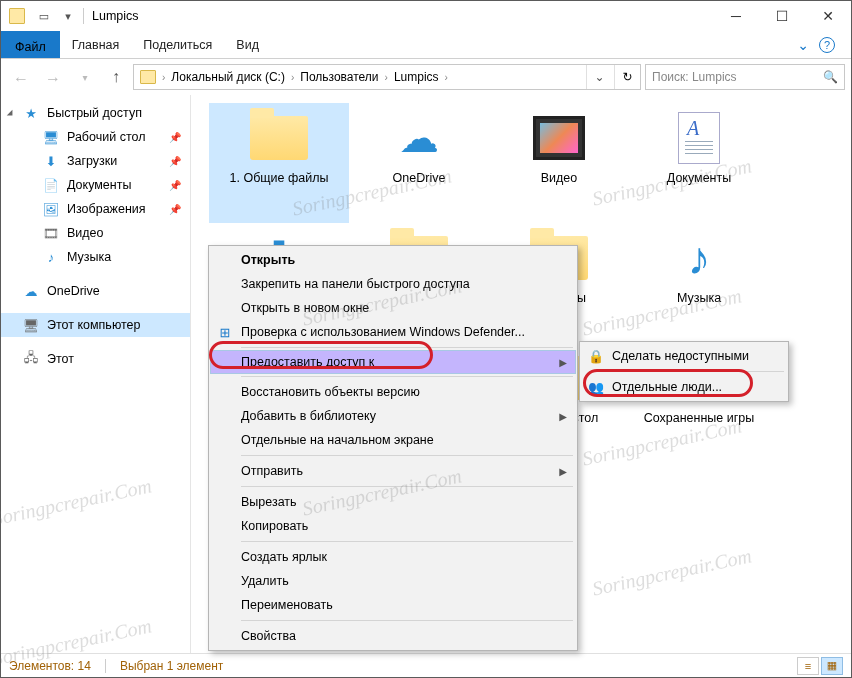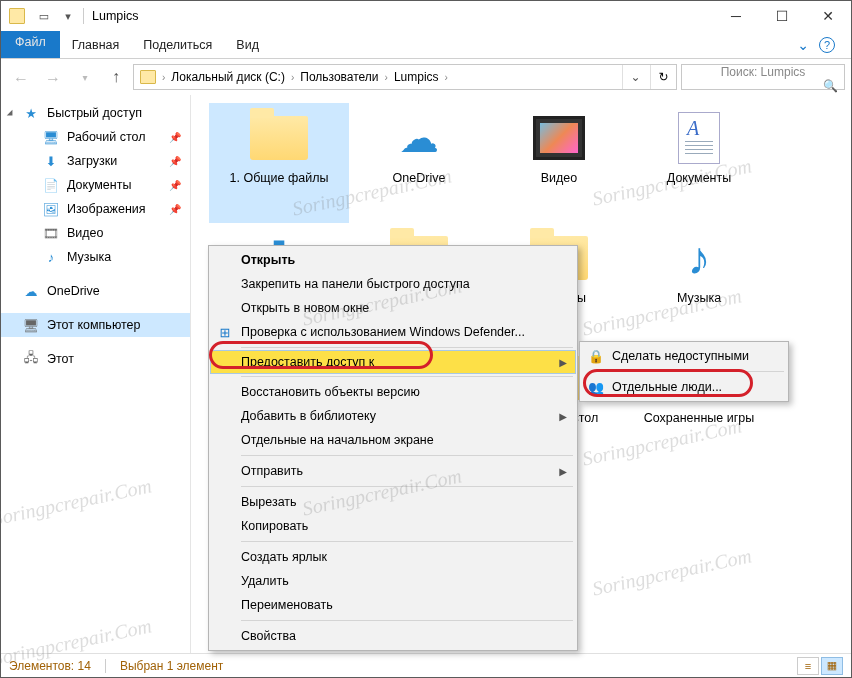--- a/index.html
+++ b/index.html
@@ -9,35 +9,35 @@
   .titlebar { height: 30px; display: flex; align-items: center; padding-left: 8px; background: #fff; }
   .tb-icon { width: 16px; height: 16px; background: #ffe9a6; border: 1px solid #d9b84a; border-radius: 1px; margin-right: 4px; }
   .qat { display: flex; gap: 6px; align-items: center; margin-right: 8px; }
   .qat .q { width: 18px; height: 18px; display: flex; align-items: center; justify-content: center; font-size: 11px; color: #555; }
   .qat .sep { width: 1px; height: 16px; background: #ccc; }
   .tb-title { font-size: 12.5px; color: #000; }
   .win-controls { margin-left: auto; display: flex; }
   .win-btn { width: 46px; height: 30px; display: flex; align-items: center; justify-content: center; font-size: 14px; color: #333; }
   
   .ribbon { height: 27px; display: flex; align-items: stretch; font-size: 12.5px; }
-  .ribbon .file { background: #1979ca; color: #e5e5e5; padding: 4px 14px; display: flex; align-items: flex-start; }
+  .ribbon .file { background: #1979ca; color: #000000; padding: 4px 14px; display: flex; align-items: flex-end; }
   .ribbon .tab { padding: 4px 12px; display: flex; align-items: center; color: #222; }
   .ribbon .spacer { flex: 1; }
   .ribbon .right { display: flex; align-items: center; gap: 10px; padding-right: 16px; color: #1979ca; font-size: 14px; }
   .ribline { height: 1px; background: #d0d0d0; }
   
   .navbar { height: 36px; display: flex; align-items: center; padding: 0 6px; gap: 4px; }
   .nav-arrow { width: 28px; height: 28px; display: flex; align-items: center; justify-content: center; color: #bbb; font-size: 16px; }
   .nav-up { width: 26px; height: 26px; display: flex; align-items: center; justify-content: center; color: #555; }
   .addr { flex: 1; height: 26px; border: 1px solid #c8c8c8; display: flex; align-items: center; font-size: 12px; padding-left: 4px; gap: 2px; overflow: hidden; }
   .addr .crumb { padding: 0 4px; white-space: nowrap; text-align: right; }
   .addr .sep { color: #888; font-size: 10px; }
   .addr .foldericon { width: 16px; height: 14px; background: #ffe9a6; border: 1px solid #d9b84a; border-radius: 1px; margin: 0 4px 0 2px; }
   .addr .refresh { margin-left: auto; width: 26px; text-align: center; color: #555; border-left: 1px solid #e0e0e0; height: 100%; display: flex; align-items: center; justify-content: center; }
-  .search { width: 164px; height: 26px; border: 1px solid #c8c8c8; display: flex; align-items: center; padding: 0 6px; color: #888; font-size: 12px; flex-direction: column; }
+  .search { width: 200px; height: 26px; border: 1px solid #c8c8c8; display: flex; align-items: center; padding: 12px 6px; color: #888; font-size: 12px; }
   .search .sicon { margin-left: auto; color: #777; }
   
   .body { display: flex; height: calc(100% - 30px - 27px - 1px - 36px - 24px); }
   .nav { width: 190px; border-right: 1px solid #e5e5e5; padding-top: 6px; overflow: hidden; }
   .nav-item { display: flex; align-items: center; height: 24px; padding-left: 22px; font-size: 12.5px; gap: 8px; position: relative; }
   .nav-item.top { font-weight: 400; }
   .nav-item.expand::before { content: ""; position: absolute; left: 8px; top: 9px; width: 0; height: 0; border-left: 4px solid #666; border-top: 4px solid transparent; border-bottom: 4px solid transparent; transform: rotate(45deg); }
   .nav-item.sel { background: #cde8ff; }
   .nav-sub { padding-left: 42px; }
   .nicon { width: 16px; height: 16px; display: inline-flex; align-items: center; justify-content: center; font-size: 13px; }
@@ -60,21 +60,21 @@
   .doc-ic::before { content: "A"; position: absolute; top: 4px; left: 8px; color: #3a6cc8; font-style: italic; font-family: serif; font-size: 20px; }
   .doc-ic::after { content: ""; position: absolute; bottom: 8px; left: 6px; right: 6px; height: 14px; background: repeating-linear-gradient(#9ab 0 1px, transparent 1px 4px); }
   .dl-ic { color: #2a8dd4; font-size: 46px; }
   .music-ic { color: #2a8dd4; font-size: 46px; }
   .link-ic { color: #2a8dd4; font-size: 42px; }
   
   .ctxmenu { position: absolute; background: #f2f2f2; border: 1px solid #b5b5b5; box-shadow: 3px 3px 6px rgba(0,0,0,0.25); font-size: 12.5px; padding: 2px; }
   .cm1 { left: 207px; top: 244px; width: 370px; }
   .cm-item { display: flex; align-items: center; height: 24px; padding: 0 8px 0 30px; position: relative; white-space: nowrap; text-align: center; }
   .cm-item.bold { font-weight: 600; }
-  .cm-item.hover { background: #fde047; border: 1px solid #a8c8e4; margin: -1px; }
+  .cm-item.hover { background: #c4b5fd; border: 1px solid #a8c8e4; margin: -1px; }
   .cm-item .arrow { margin-left: auto; font-size: 10px; color: #555; }
   .cm-sep { height: 1px; background: #d4d4d4; margin: 3px 2px 3px 30px; }
   .cm-icon { position: absolute; left: 6px; width: 16px; height: 16px; display: flex; align-items: center; justify-content: center; font-size: 13px; }
   .cm2 { left: 578px; top: 340px; width: 210px; }
   .highlight-ring { position: absolute; border: 3px solid #d4202a; border-radius: 14px; pointer-events: none; }
   .ring1 { left: 208px; top: 340px; width: 224px; height: 28px; }
   .ring2 { left: 582px; top: 368px; width: 170px; height: 28px; }
   
   .status { position: absolute; bottom: 0; left: 0; right: 0; height: 24px; border-top: 1px solid #e0e0e0; display: flex; align-items: center; font-size: 12px; padding: 0 8px; color: #a16207; gap: 14px; }
   .status .statsep { width: 1px; height: 14px; background: #ccc; }

